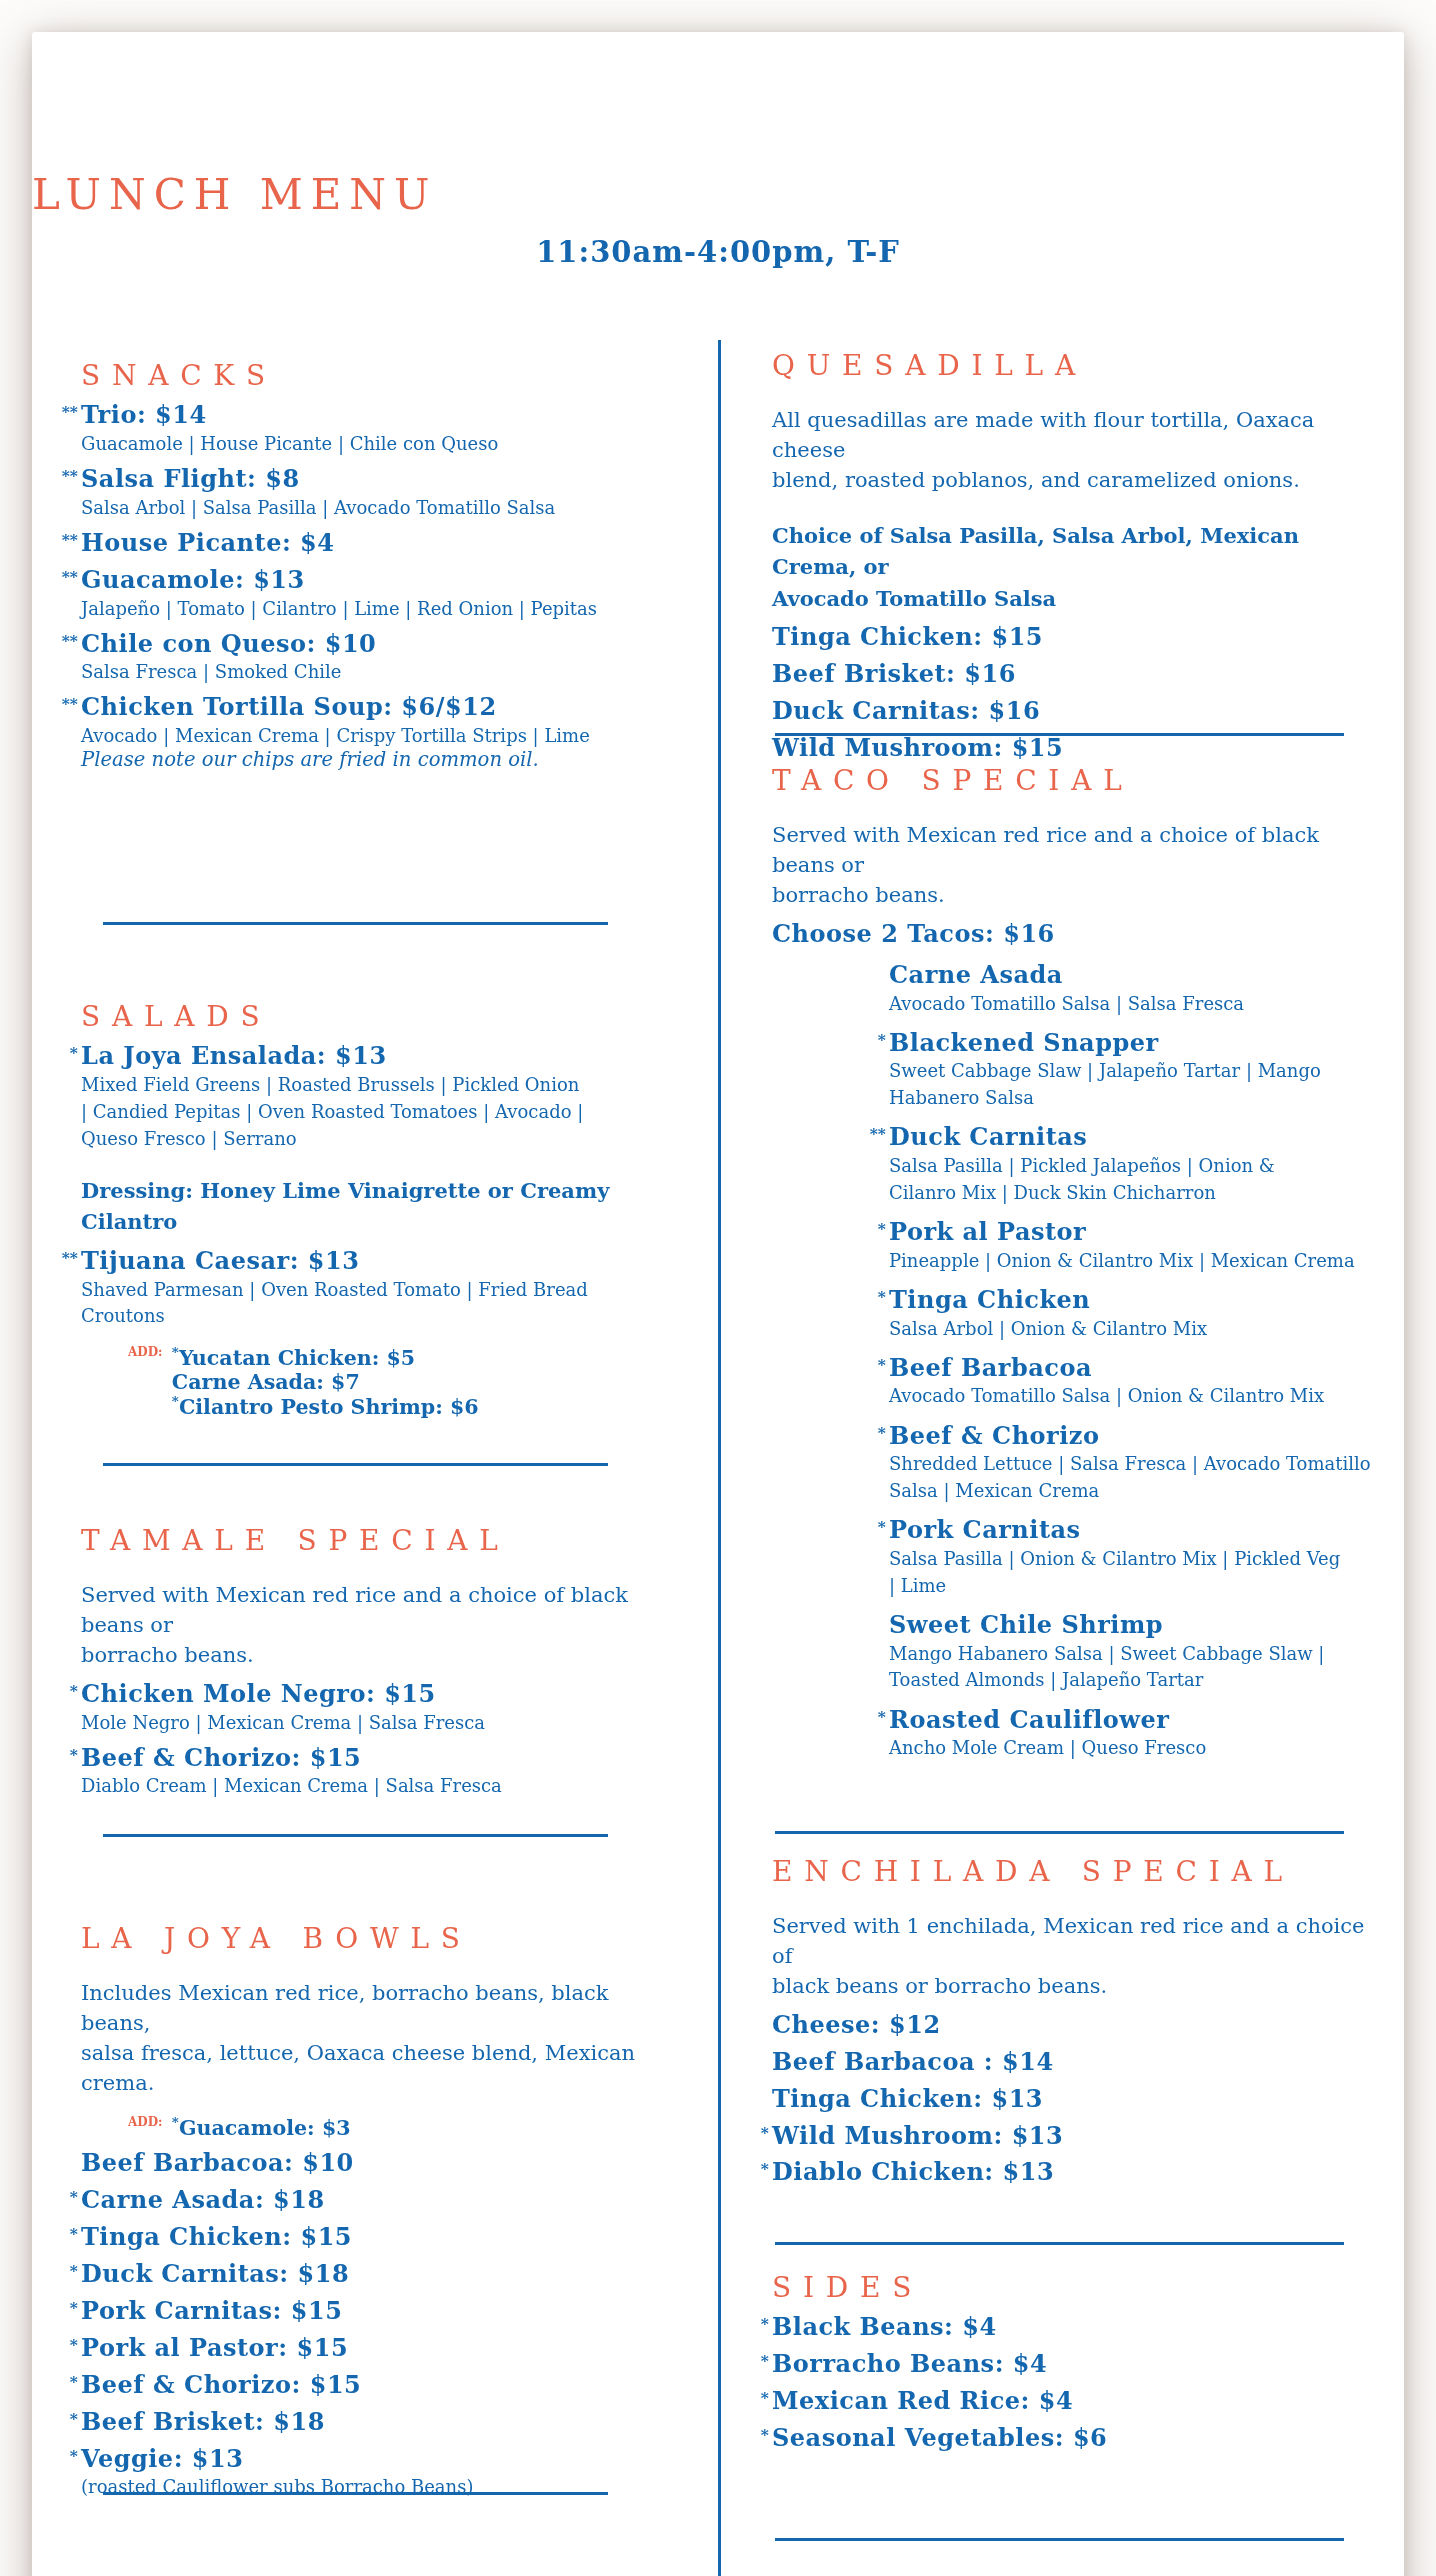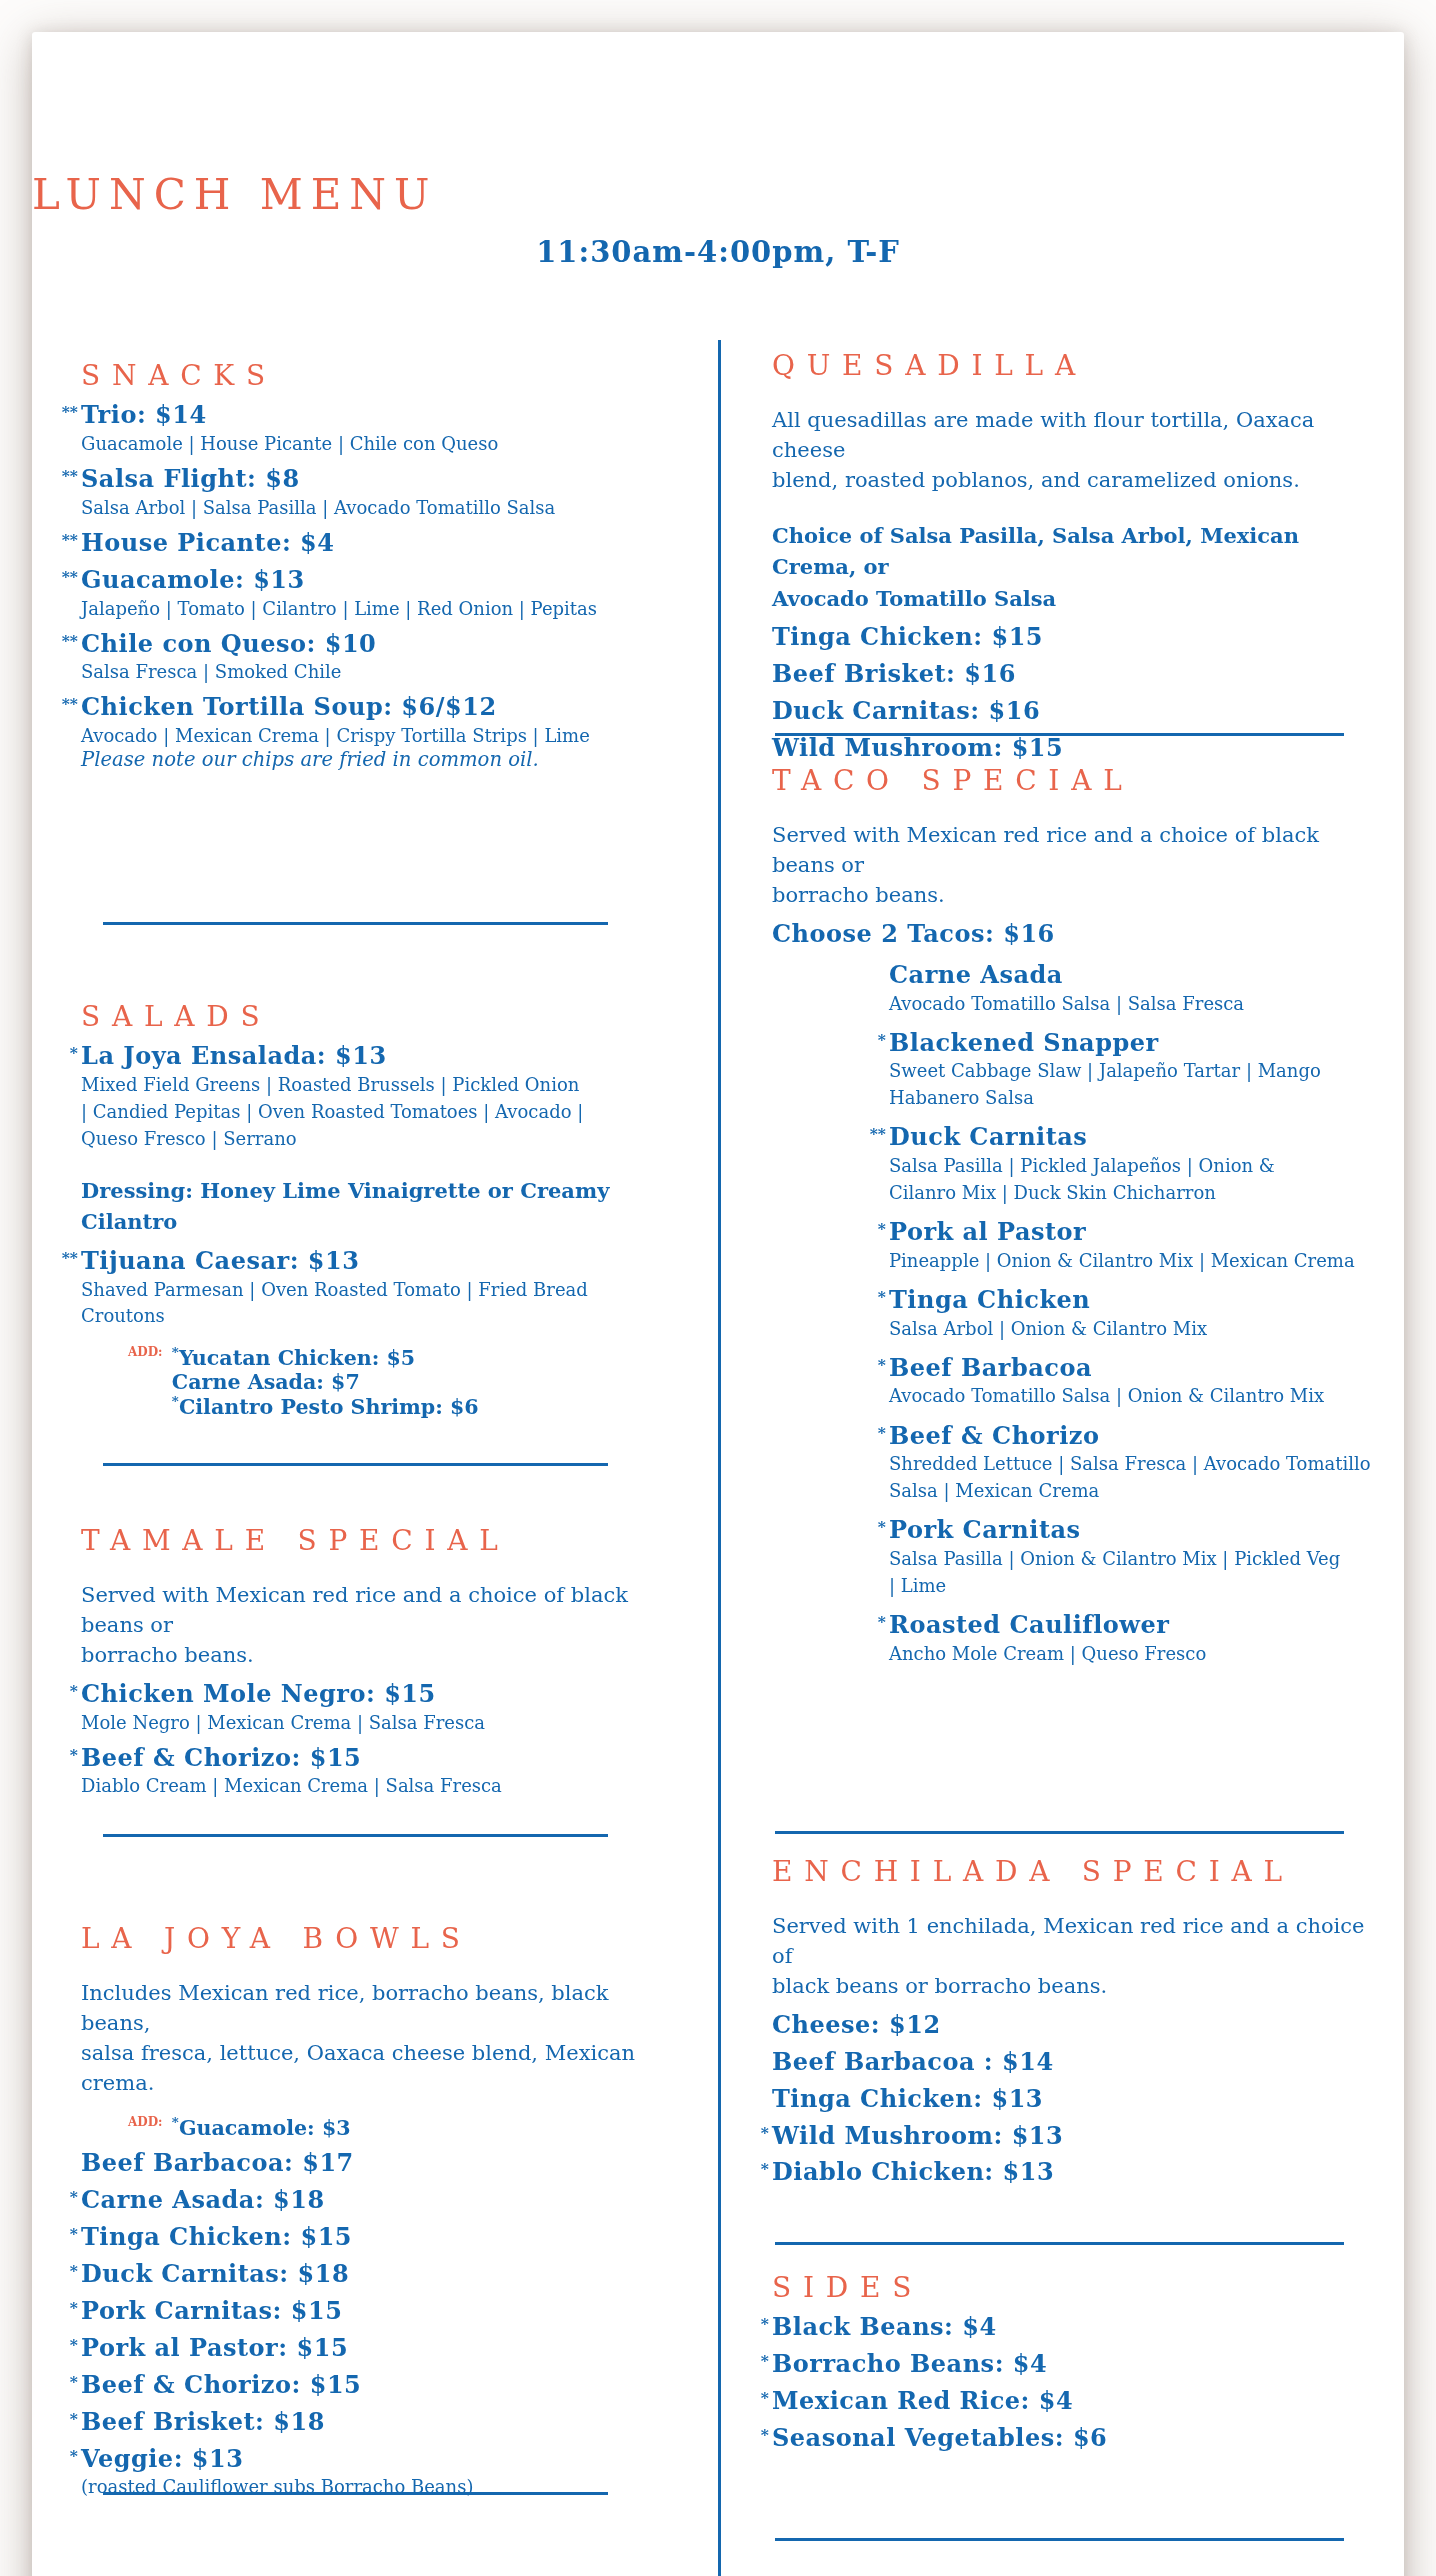--- a/index.html
+++ b/index.html
@@ -142,21 +142,21 @@
           <div class="intro-line">Includes Mexican red rice, borracho beans, black beans,</div>
           <div class="intro-line">salsa fresca, lettuce, Oaxaca cheese blend, Mexican crema.</div>
         </div>
         <div class="add">
           <span class="add-label">ADD:</span>
           <div class="add-lines">
             <div class="add-line"><span class="inline-stars">*</span><span class="add-line-text">Guacamole: $3</span></div>
           </div>
         </div>
         <div class="item">
-          <div class="item-name">Beef Barbacoa: $17</div>
+          <div class="item-name">Beef Barbacoa: $10</div>
         </div>
         <div class="item">
           <span class="stars">*</span>
           <div class="item-name">Carne Asada: $18</div>
         </div>
         <div class="item">
           <span class="stars">*</span>
           <div class="item-name">Tinga Chicken: $15</div>
         </div>
         <div class="item">
@@ -254,20 +254,25 @@
           <span class="stars">*</span>
           <div class="item-name">Beef &amp; Chorizo</div>
           <div class="item-desc">Shredded Lettuce | Salsa Fresca | Avocado Tomatillo</div>
           <div class="item-desc">Salsa | Mexican Crema</div>
         </div>
         <div class="item subitem">
           <span class="stars">*</span>
           <div class="item-name">Pork Carnitas</div>
           <div class="item-desc">Salsa Pasilla | Onion &amp; Cilantro Mix | Pickled Veg</div>
           <div class="item-desc">| Lime</div>
+        </div>
+        <div class="item subitem">
+          <div class="item-name">Sweet Chile Shrimp</div>
+          <div class="item-desc">Mango Habanero Salsa | Sweet Cabbage Slaw |</div>
+          <div class="item-desc">Toasted Almonds | Jalapeño Tartar</div>
         </div>
         <div class="item subitem">
           <span class="stars">*</span>
           <div class="item-name">Roasted Cauliflower</div>
           <div class="item-desc">Ancho Mole Cream | Queso Fresco</div>
         </div>
       </section>
       <section class="section" style="top: 1824px;">
         <div class="section-title">ENCHILADA SPECIAL</div>
         <div class="intro">

